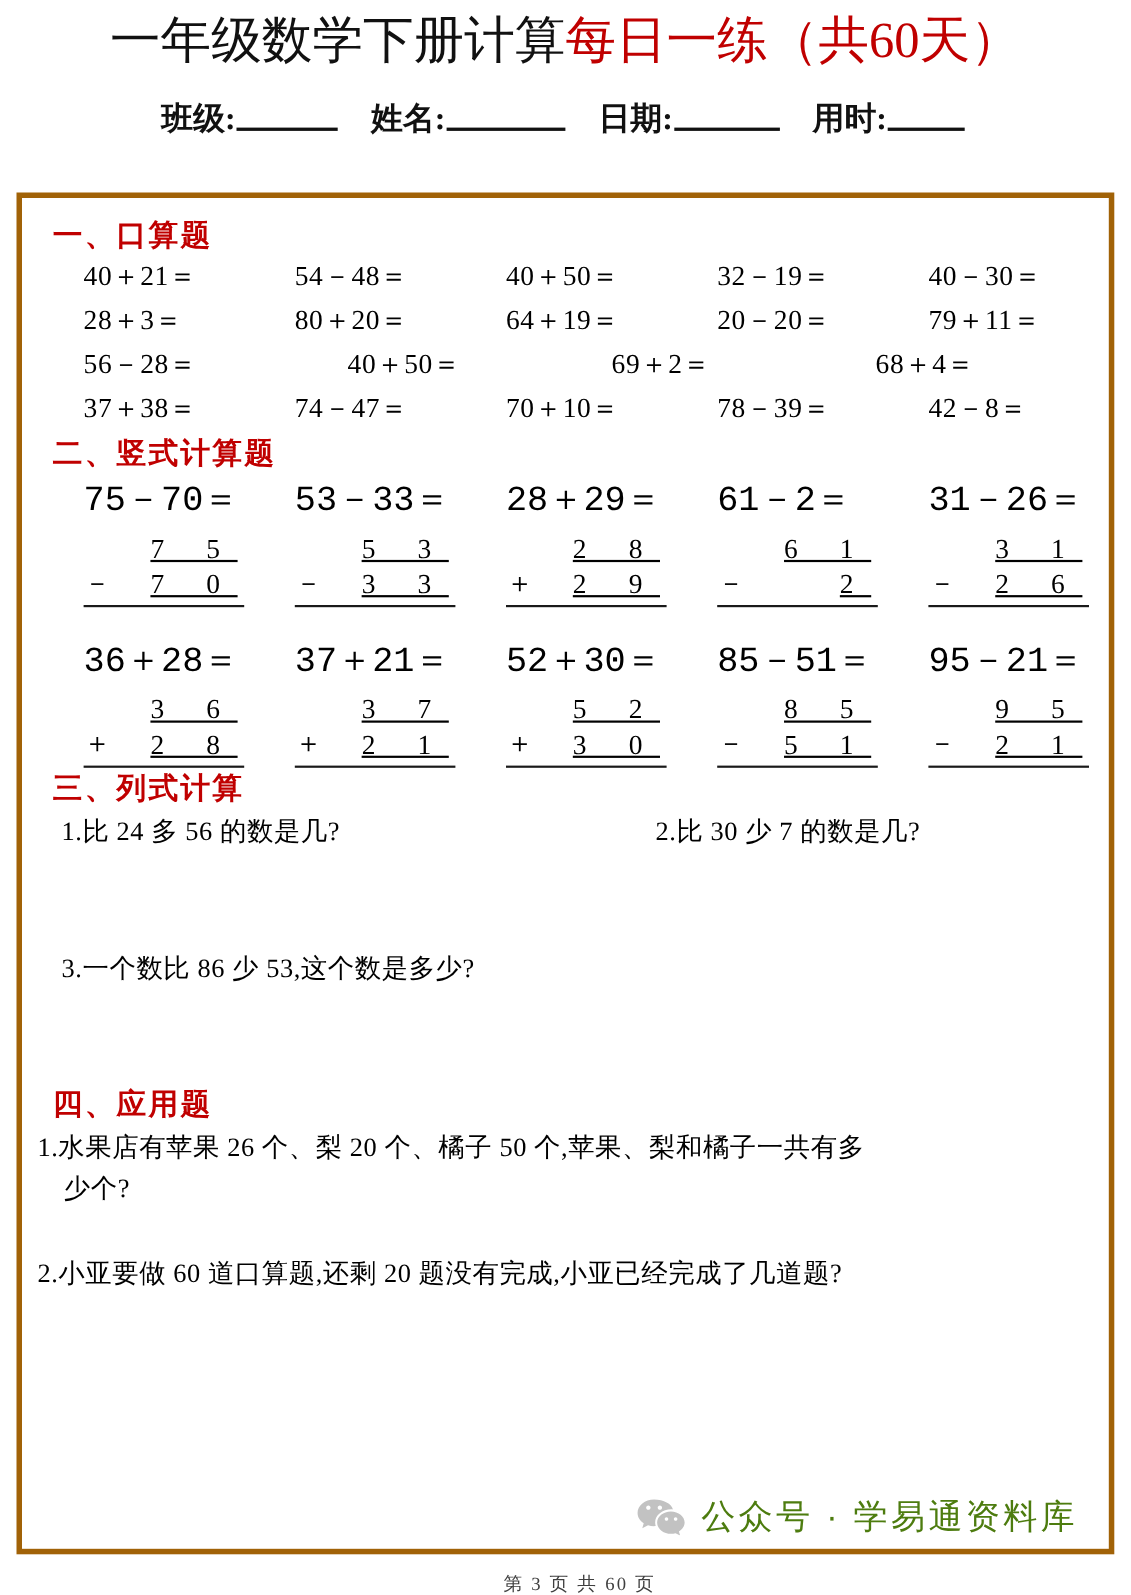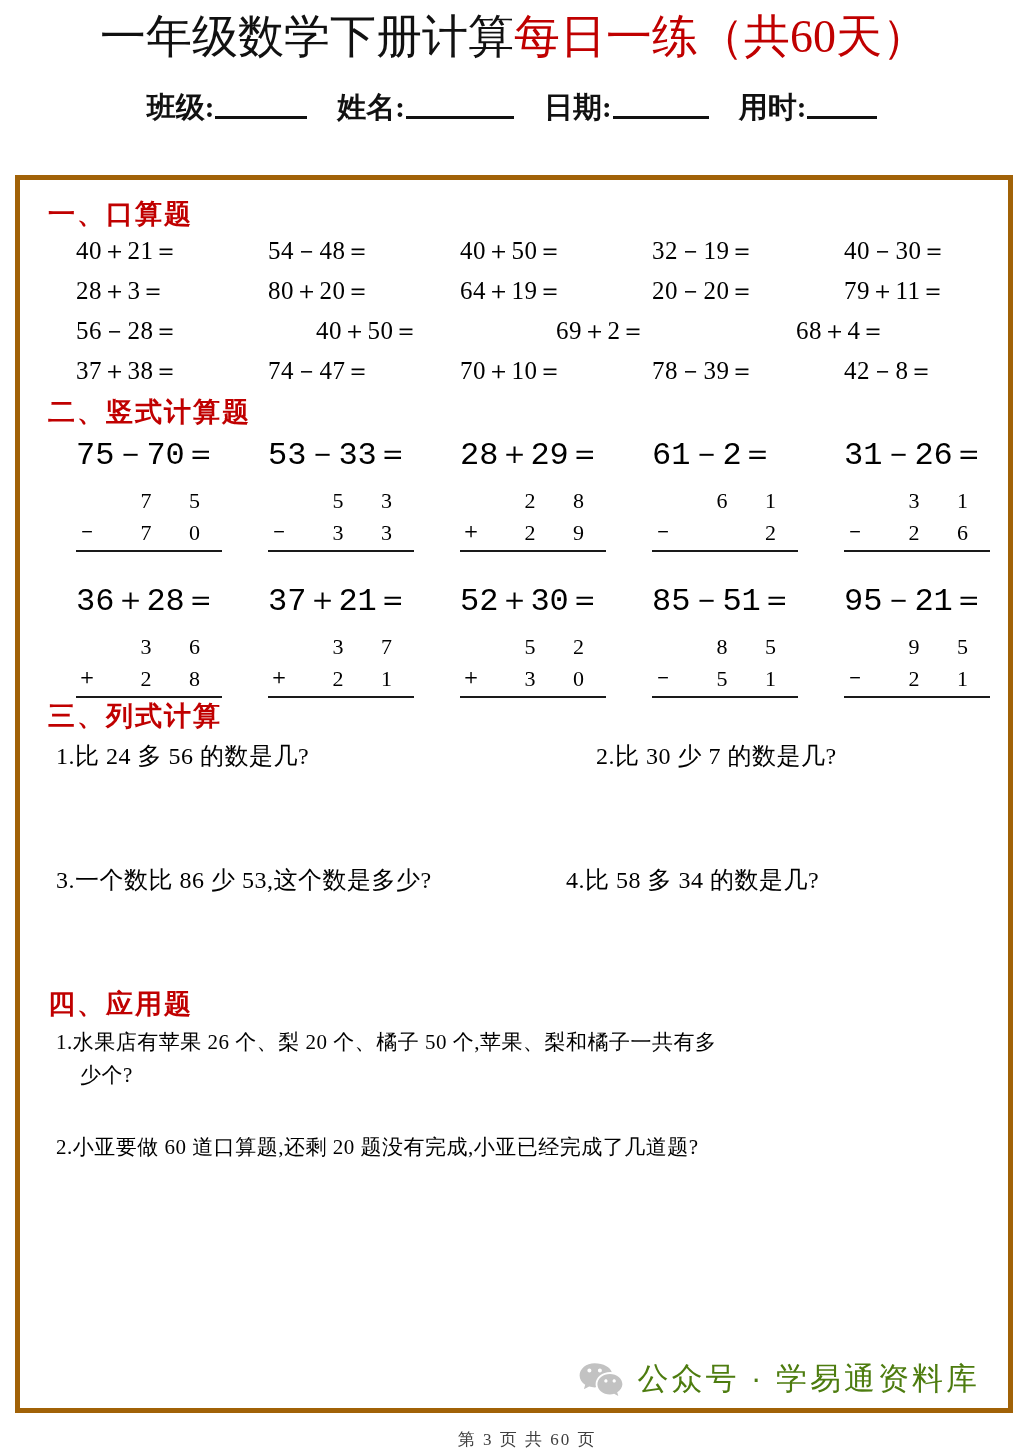--- a/index.html
+++ b/index.html
@@ -103,21 +103,22 @@
     padding-left: 42px;
   }
   .vq {
     font-size: 32px;
     white-space: nowrap;
     margin-bottom: 6px;
     font-family: Liberation Mono, monospace;
   }
   .vstack {
     width: 146px;
-    font-size: 22px;
+    font-size: 25px;
+    text-decoration: underline;
   }
   .vline {
     display: flex;
     align-items: flex-end;
     justify-content: flex-end;
     height: 32px;
   }
   .vline .op {
     position: absolute;
     left: 0;
@@ -144,23 +145,22 @@
     width: 100%;
   }
   .tp {
     font-size: 24px;
     letter-spacing: 0.5px;
     white-space: nowrap;
   }
   .prob-list { margin-left: 22px; }
 
   .wp {
-    font-size: 21px;
+    font-size: 24px;
     letter-spacing: 0.5px;
-    margin-left: 22px;
     max-width: 900px;
     line-height: 1.55;
   }
   .wp .indent2 { display: inline-block; }
 
   
   .watermark {
     position: absolute;
     right: 28px;
     bottom: 8px;
@@ -421,21 +421,20 @@
     <div style="">
       <div class="sec-head">三、列式计算</div>
 
       <div class="tp-row prob-list" style="margin-top:6px;">
         <div class="tp" style="width:540px;">1.比 24 多 56 的数是几?</div>
         <div class="tp">2.比 30 少 7 的数是几?</div>
       </div>
 
       <div class="tp-row prob-list" style="margin-top:92px;">
         <div class="tp" style="width:510px;">3.一个数比 86 少 53,这个数是多少?</div>
-        <div class="tp">4.比 58 多 34 的数是几?</div>
       </div>
     </div>
 
     <div style="margin-top:90px;">
       <div class="sec-head">四、应用题</div>
 
       <div class="wp" style="margin-top:4px;">
         <span>1.水果店有苹果 26 个、梨 20 个、橘子 50 个,苹果、梨和橘子一共有多</span><br>
         <span class="indent2" style="margin-left:24px;">少个?</span>
       </div>

